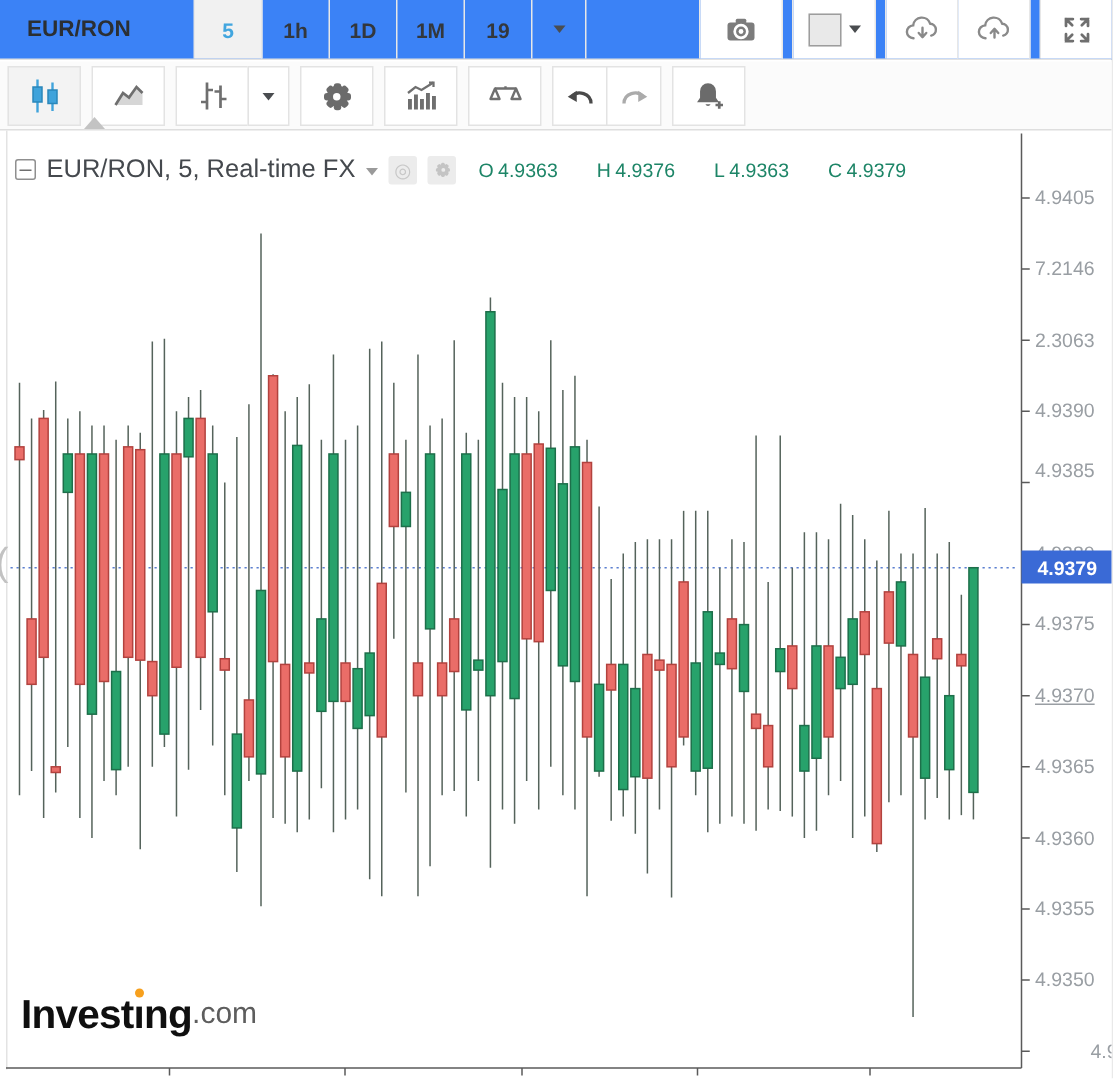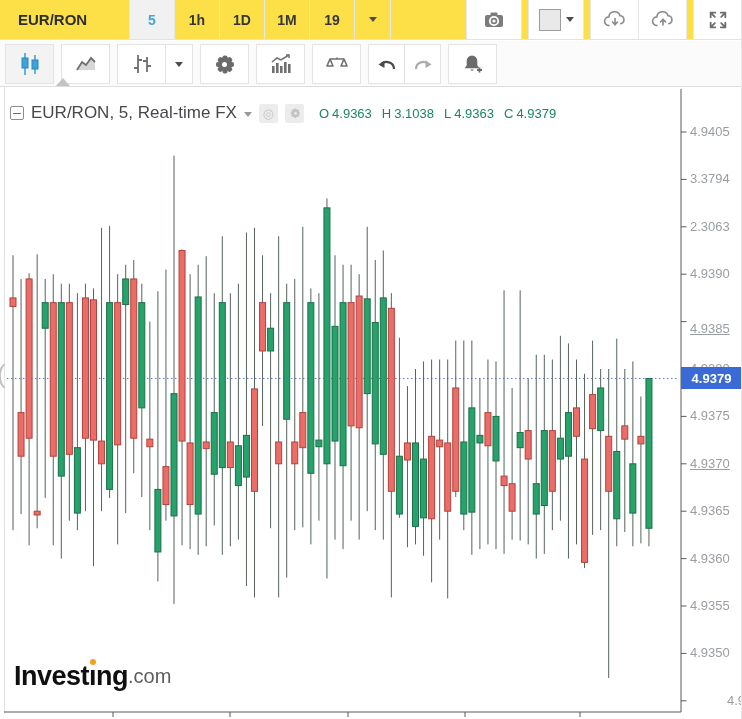--- a/index.html
+++ b/index.html
@@ -2,21 +2,21 @@
 <html><head>
 <meta charset="utf-8">
 <style>
   * { margin:0; padding:0; box-sizing:border-box; }
   html,body { background:#fff; }
   body { font-family:"Liberation Sans", sans-serif; }
   .app { position:relative; width:742px; height:719px; background:#fff; overflow:hidden;
          border-right:1px solid #e9e9e9; }
 
   
-  .row1 { position:absolute; top:0; left:0; width:742px; height:40px; background:#fde047;
+  .row1 { position:absolute; top:0; left:0; width:742px; height:40px; background:#3b82f6;
           border-bottom:1px solid #e2e2e2; display:flex; align-items:stretch; }
   .symbol-cell { width:130px; display:flex; align-items:center; padding-left:18px;
                  font-size:15px; font-weight:bold; color:#2b2f33; border-right:1px solid #e7e7e7; }
   .tf-cell { width:45px; display:flex; align-items:center; justify-content:center;
              font-size:14px; font-weight:bold; color:#33373c; border-right:1px solid #e7e7e7;
              cursor:pointer; }
   .tf-cell.active { background:#f1f1f1; color:#42a6df; }
   .caret { width:0; height:0; border-left:4px solid transparent; border-right:4px solid transparent;
            border-top:5px solid #4a4d50; }
   .caret-cell { width:36px; display:flex; align-items:center; justify-content:center;
@@ -59,21 +59,21 @@
   .legend { position:absolute; left:10px; top:16px; display:flex; align-items:center; gap:7px; }
   .collapse-box { width:14px; height:14px; border:1px solid #8f8f8f; border-radius:2px;
                   display:flex; align-items:center; justify-content:center; cursor:pointer; }
   .collapse-box i { display:block; width:8px; height:0; border-top:1px solid #6f6f6f; }
   .legend-title { font-size:17px; color:#45494e; white-space:nowrap; cursor:pointer; }
   .legend .caret { border-top-color:#9a9a9a; margin-top:3px; }
   .mini-tile { width:19px; height:19px; background:#ececec; border-radius:2px; color:#c7c7c7;
                display:flex; align-items:center; justify-content:center; font-size:13px; cursor:pointer; }
   .mini-gear { transform:scale(0.52); --gc:#c4c4c4; }
   .mini-gear .hole { background:#ececec; }
-  .ohlc { display:flex; gap:10px; margin-left:8px; font-size:13px; color:#1d8567;text-align:center; }
+  .ohlc { display:flex; gap:26px; margin-left:8px; font-size:13px; color:#1d8567;text-align:center; }
   .ohlc b { font-weight:normal; margin-right:3px; }
 
   .y-label { position:absolute; left:690px; width:50px; height:16px; line-height:16px;
              font-size:13px; color:#999ea3; }
   .price-badge { position:absolute; left:681px; top:280px; width:61px; height:22px;
                  background:#3a6ad6; color:#fff; font-size:13px; font-weight:bold;
                  display:flex; align-items:center; justify-content:center; z-index:5; }
   .price-axis { position:absolute; left:681px; top:0; width:83px; height:626px; cursor:ns-resize; }
 
   .left-handle { position:absolute; left:-3px; top:272px; font-size:26px; color:#c2c2c2;
@@ -452,32 +452,32 @@
           <i class="bar"></i>
             <i class="bar b2"></i>
             <i class="bar b3"></i>
             <i class="bar b4"></i>
           <i class="core"></i>
             <i class="hole"></i>
         </span>
       </span>
       <span class="ohlc">
         <span><b>O</b><span>4.9363</span></span>
-        <span><b>H</b><span>3.1038</span></span>
+        <span><b>H</b><span>4.9376</span></span>
         <span><b>L</b><span>4.9363</span></span>
         <span><b>C</b><span>4.9379</span></span>
       </span>
     </div>
 
     <div class="price-axis" id="yAxisLabels">
         <div class="y-label" style="top: 37px; left: 9px;">4.9405</div>
-        <div class="y-label" style="top: 84.4px; left: 9px;">3.3794</div>
+        <div class="y-label" style="top: 84.4px; left: 9px;">7.2146</div>
         <div class="y-label" style="top: 131.8px; left: 9px;">2.3063</div>
         <div class="y-label" style="top: 179.2px; left: 9px;">4.9390</div>
-        <div class="y-label" style="top: 234px; left: 9px; text-decoration: underline;">4.9385</div>
+        <div class="y-label" style="top: 219px; left: 9px;">4.9385</div>
         <div class="y-label" style="top: 274px; left: 9px;">4.9380</div>
         <div class="y-label" style="top: 321.4px; left: 9px;">4.9375</div>
         <div class="y-label" style="top: 368.8px; left: 9px; text-decoration: underline;">4.9370</div>
         <div class="y-label" style="top: 416.2px; left: 9px;">4.9365</div>
         <div class="y-label" style="top: 463.6px; left: 9px;">4.9360</div>
         <div class="y-label" style="top: 511px; left: 9px;">4.9355</div>
         <div class="y-label" style="top: 558.4px; left: 9px;">4.9350</div>
         <div class="y-label" style="top: 605.8px; left: 9px; margin-left: 37px;">4.9345</div>
       </div>
     <div class="price-badge" style="top: 280.48px;">4.9379</div>

